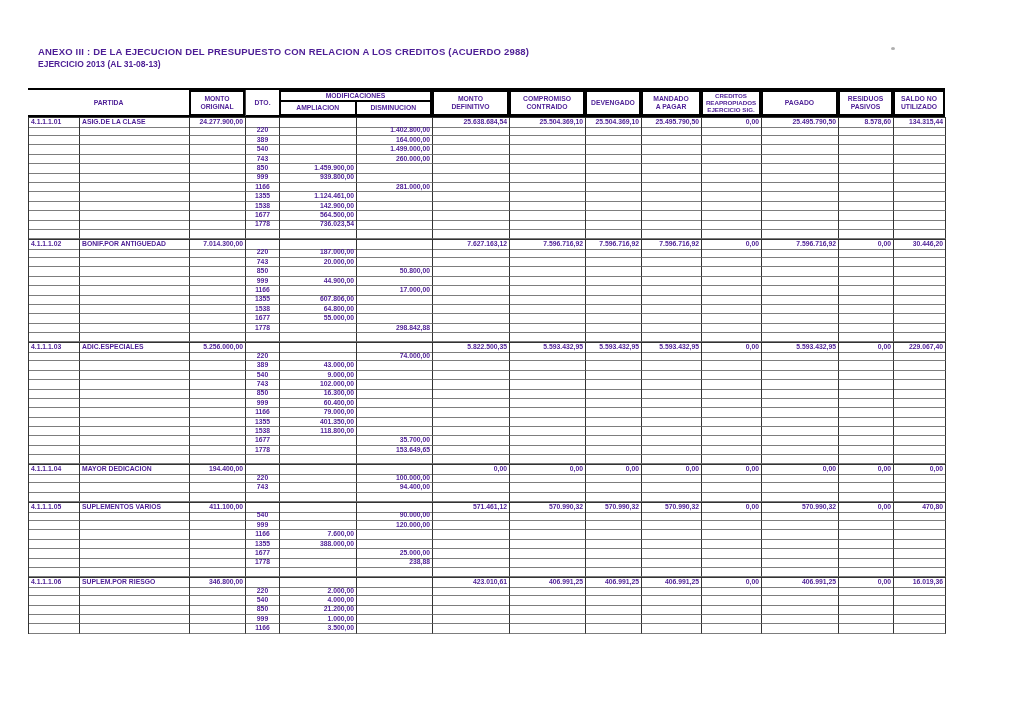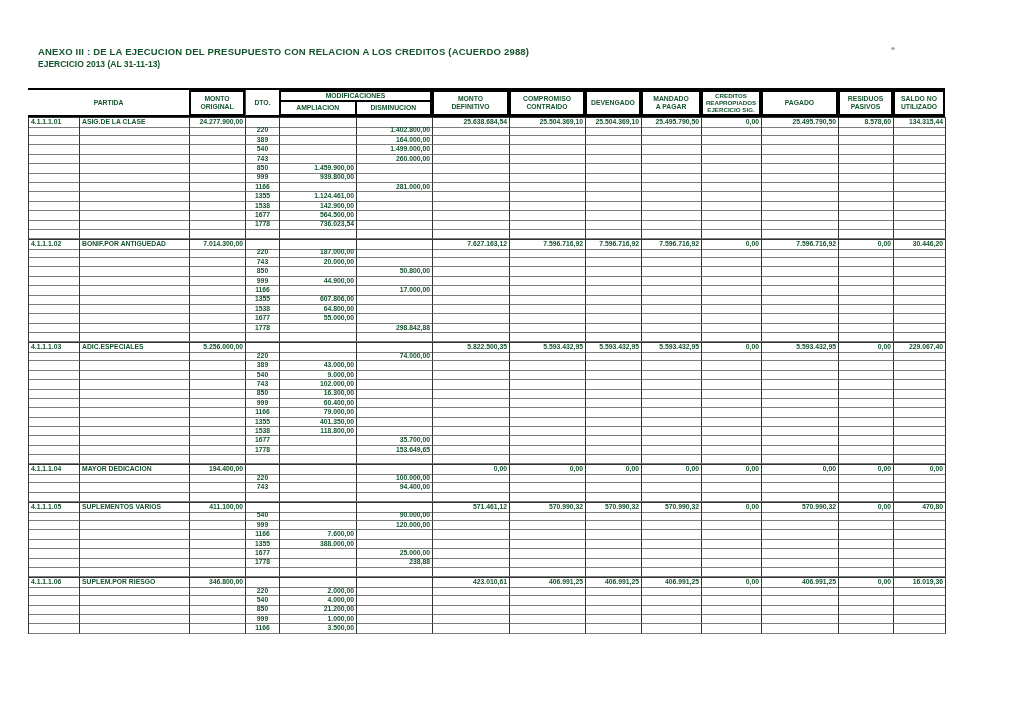--- a/index.html
+++ b/index.html
@@ -1,18 +1,18 @@
 <!DOCTYPE html>
 <html><head>
 <meta charset="utf-8">
 <style>
   html,body{margin:0;padding:0;background:#e8e8e8;}
   .sheet{
     position:relative;width:1024px;height:724px;background:#ffffff;
-    font-family:"Liberation Sans","DejaVu Sans",sans-serif;color:#14532d;
+    font-family:"Liberation Sans","DejaVu Sans",sans-serif;color:#4c1d95;
     overflow:hidden;margin:0 auto;
   }
   .title-block{position:absolute;left:38px;top:46px;}
   .title-line1{font-size:9.5px;font-weight:700;letter-spacing:.2px;white-space:nowrap;}
   .title-line2{font-size:8.5px;font-weight:700;margin-top:2px;white-space:nowrap;}
   .speck{position:absolute;left:891px;top:47px;width:4px;height:3px;background:#9a9a9a;border-radius:50%;opacity:.8;}
 
   
   .tbl{position:absolute;left:28px;top:88px;width:917px;}
   .thead{
@@ -39,21 +39,21 @@
   .a-l{text-align:left;} .a-r{text-align:right;} .a-c{text-align:center;padding:0;}
   .trow.section .cell{border-top:1px solid #333;}
 </style>
 </head>
 <body>
 
 <div class="sheet">
 
   <div class="title-block">
     <div class="title-line1">ANEXO III : DE LA EJECUCION  DEL  PRESUPUESTO CON RELACION A LOS CREDITOS (ACUERDO 2988)</div>
-    <div class="title-line2">EJERCICIO 2013 (AL 31-11-13)</div>
+    <div class="title-line2">EJERCICIO 2013 (AL 31-08-13)</div>
   </div>
 
   <div class="speck"></div>
 
   <div class="tbl">
 
     <div class="thead">
       <div class="hplain" style="border-left:none;">
         <span>PARTIDA</span>
       </div>

